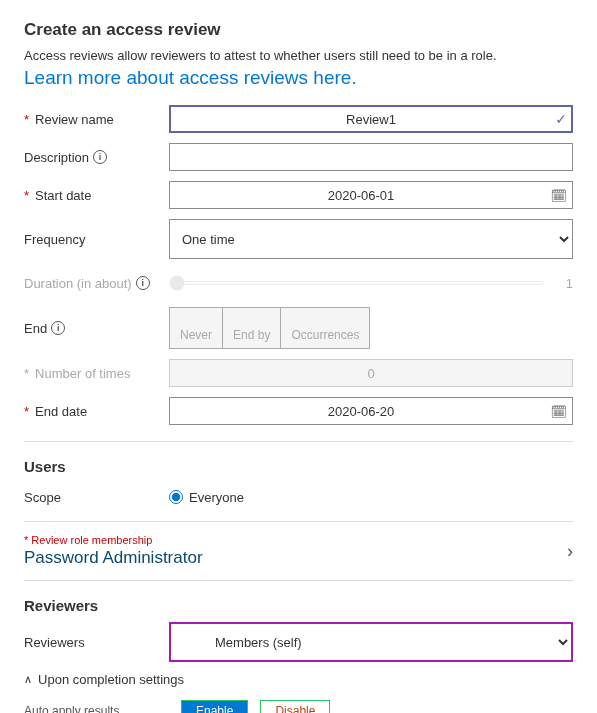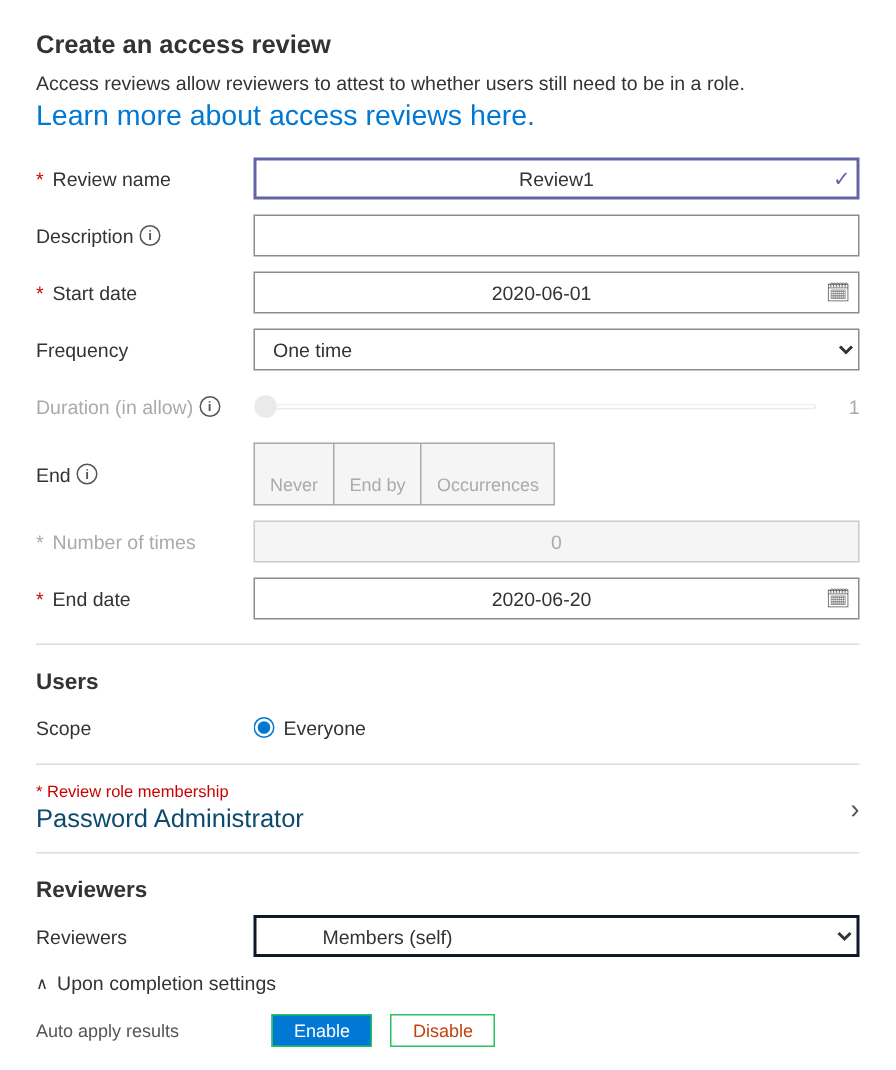--- a/index.html
+++ b/index.html
@@ -72,21 +72,21 @@
     .checkmark {
       position: absolute;
       right: 6px;
       top: 50%;
       transform: translateY(-50%);
       color: #6264a7;
       font-size: 14px;
     }
     select {
       width: 100%;
-      height: 28px;
+      height: 40px;
       border: 1px solid #8c8c8c;
       padding: 0 8px;
       font-size: 13px;
       color: #333;
       background: #fff;
       appearance: auto;
       outline: none;
     }
     .date-input-wrap {
       position: relative;
@@ -294,21 +294,21 @@
         <option>Monthly</option>
         <option>Quarterly</option>
         <option>Semi-annually</option>
         <option>Annually</option>
       </select>
     </div>
   </div>
 
   <div class="form-row">
     <div class="form-label disabled-label">
-      <span>Duration (in allow)</span>
+      <span>Duration (in about)</span>
       <span class="info-icon">i</span>
     </div>
     <div class="form-control-wrap slider-wrap">
       <input type="range" min="1" max="30" value="1" disabled="" style="opacity: 0.4;">
       <span class="slider-value">1</span>
     </div>
   </div>
 
   <div class="form-row">
     <div class="form-label">
@@ -372,21 +372,21 @@
 </div>
 
 
 <div>
   <div class="section-title">Reviewers</div>
   <div class="form-row">
     <div class="form-label">
       <span>Reviewers</span>
     </div>
     <div class="form-control-wrap">
-      <select style="border:2px solid #0f172a;padding-left:40px;">
+      <select style="border:2px solid #a21caf;padding-left:40px;">
         <option>Members (self)</option>
         <option>Selected users</option>
         <option>Manager</option>
       </select>
     </div>
   </div>
 </div>
 
 
 <div class="completion-header">

